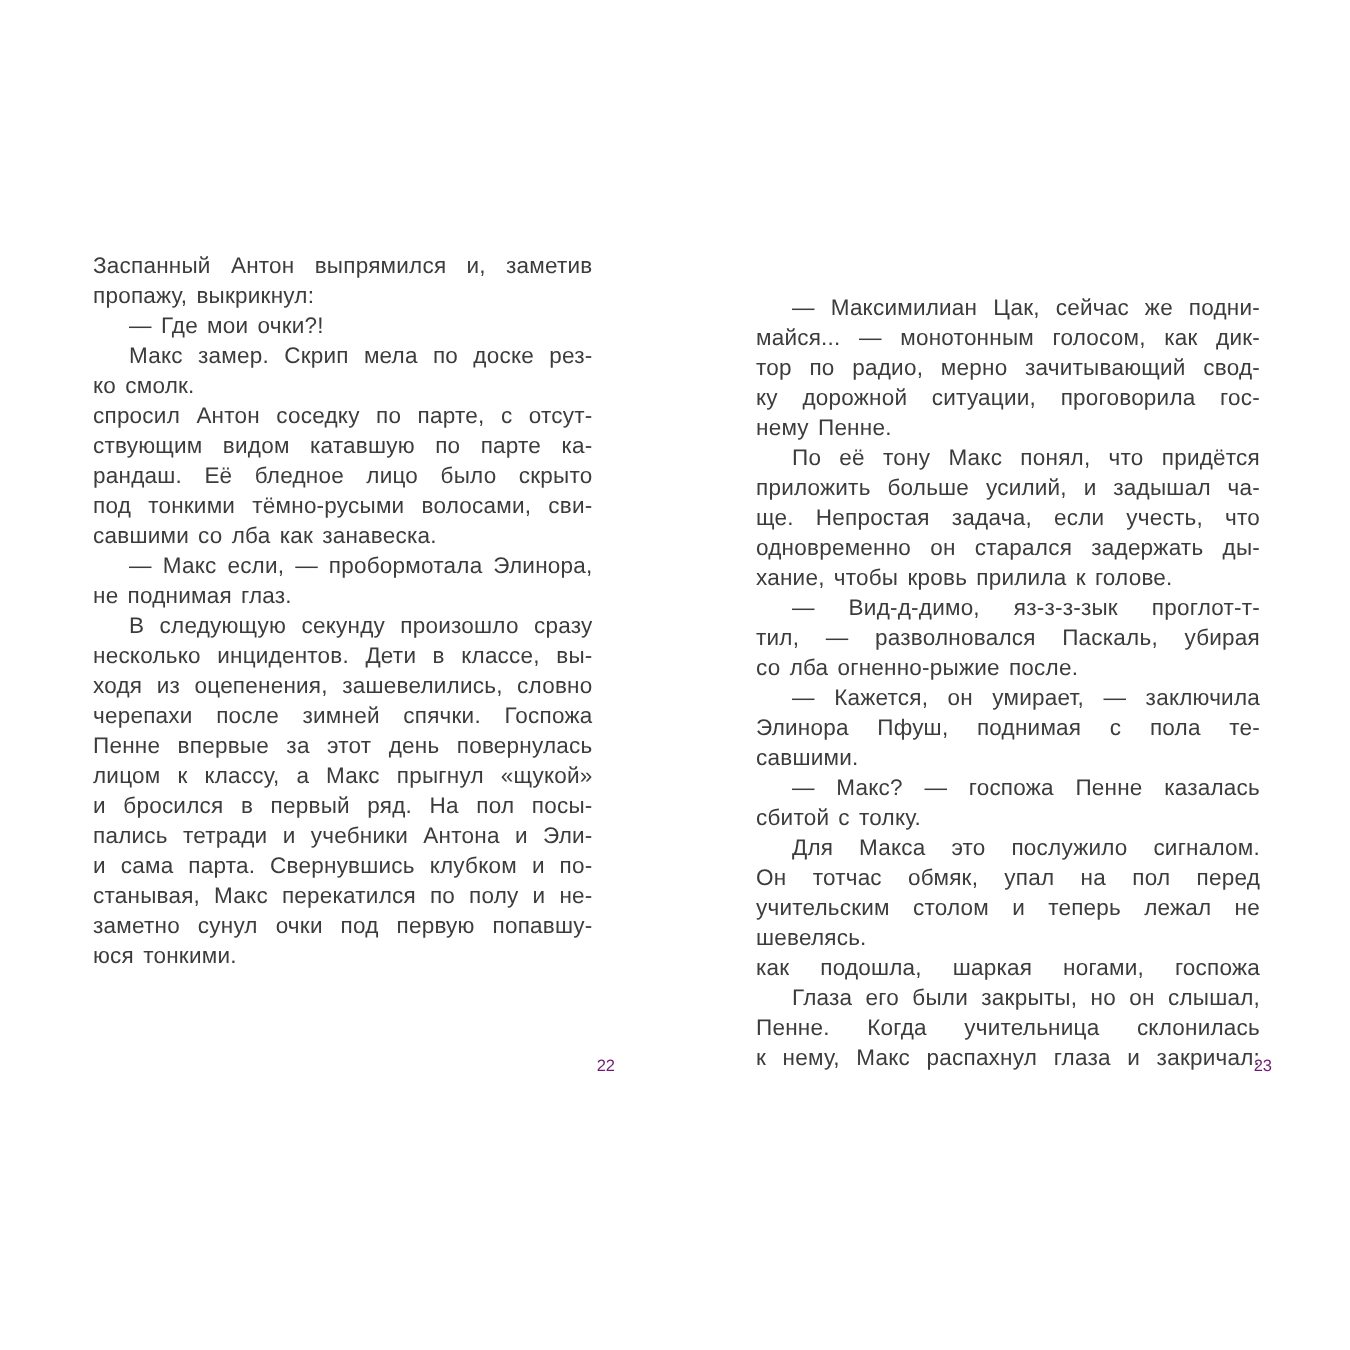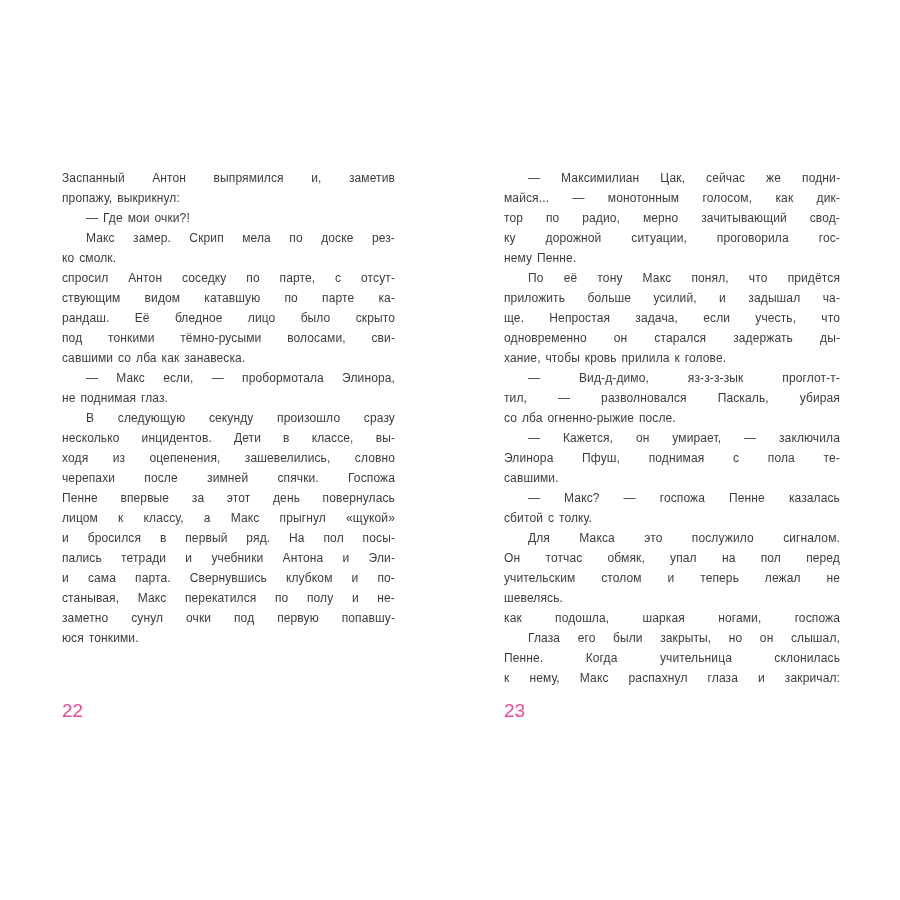--- a/index.html
+++ b/index.html
@@ -14,44 +14,44 @@
   .spread {
     position: absolute;
     left: 0; top: 0;
     width: 900px; height: 900px;
     background: #ffffff;
   }
   .page-col {
     position: absolute;
     top: 168px;
     color: #3c3c3c;
-    font-size: 12px;
+    font-size: 15px;
     line-height: 20px;
     letter-spacing: 0.01em;
   }
   .col-left  { left: 62px;  width: 333px; }
-  .col-right { left: 504px; width: 336px; }
+  .col-right { left: 504px; width: 336px; margin-top: 28px; }
   .line {
     height: 20px;
     word-spacing: 0.12em;
     white-space: normal;
     overflow: hidden;
   }
   .line.just {
     text-align: justify;
     text-align-last: justify;
   }
   .line.indent { text-indent: 24px; }
   .pagenum {
     position: absolute;
     top: 701px;
-    font-size: 19px;
+    font-size: 11px;
     line-height: 20px;
-    color: #ec4899;
-    text-align: left;
+    color: #701a75;
+    text-align: right;
   }
   .pagenum.pn-left  { left: 62px;  width: 348px; }
   .pagenum.pn-right { left: 504px; width: 344px; }
 </style>
 </head>
 <body>
 
 <div class="spread">
 
   <div class="page-col col-left">

